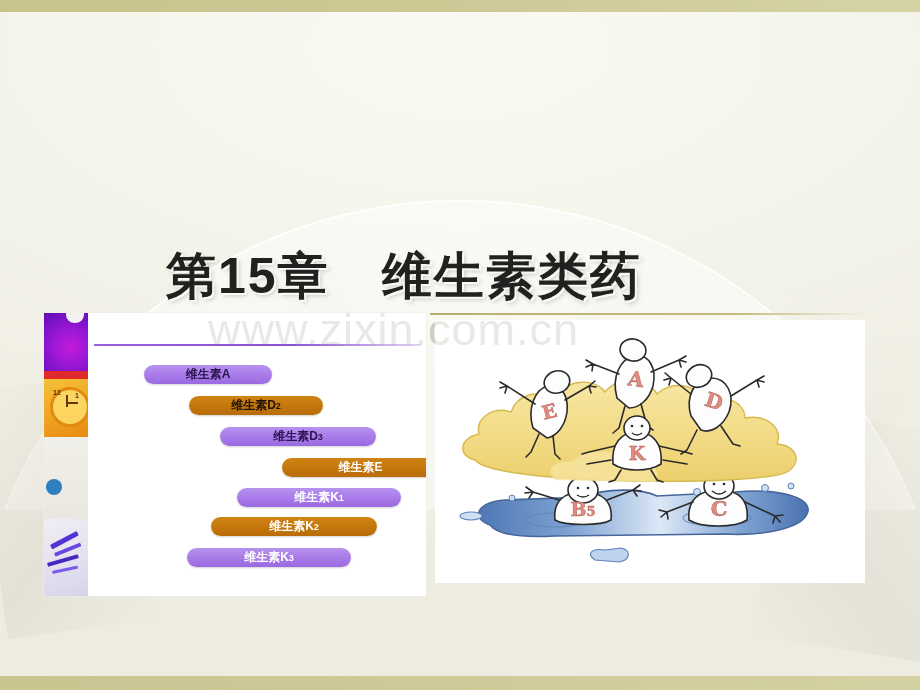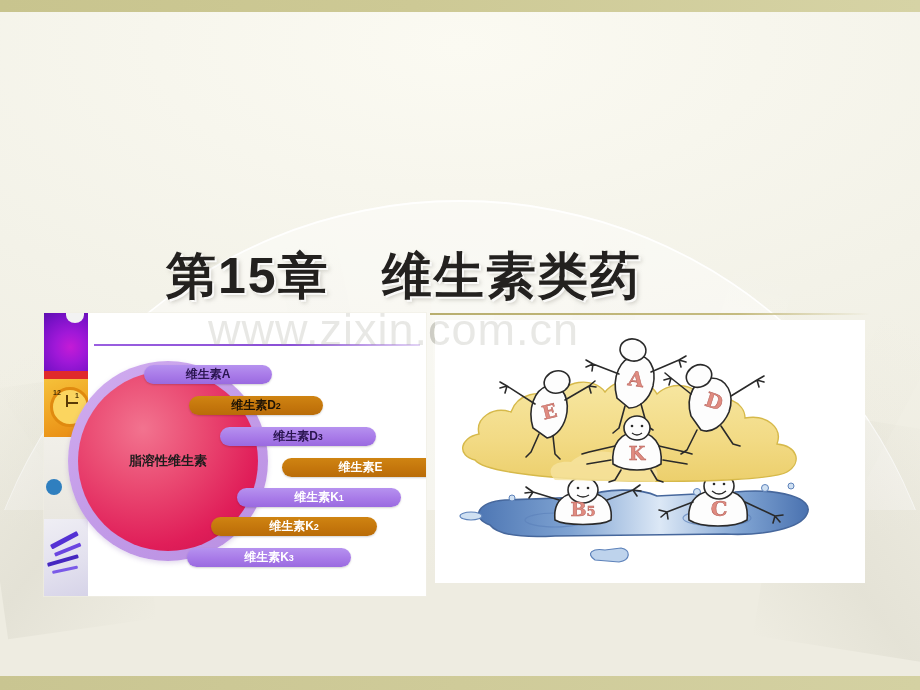--- a/index.html
+++ b/index.html
@@ -217,25 +217,20 @@
       <div class="strip-d">
         <div class="pen" style="left:6px;top:26px;width:30px;height:5px;transform:rotate(-28deg);background:#5431d4;"></div>
         <div class="pen" style="left:10px;top:34px;width:28px;height:4px;transform:rotate(-22deg);background:#6b46e0;"></div>
         <div class="pen" style="left:3px;top:44px;width:32px;height:4px;transform:rotate(-16deg);background:#4527c0;"></div>
         <div class="pen" style="left:8px;top:52px;width:26px;height:3px;transform:rotate(-12deg);background:#7a5ae8;"></div>
       </div>
     </div>
 
     <div class="hrule-purple"></div>
 
-    <div class="circle-outer">
-      <div class="circle-inner">
-        <div class="circle-label">脂溶性维生素</div>
-      </div>
-    </div>
 
     <div id="pill-host">
         <div class="pill purple dark" style="left: 100px; top: 52px; width: 128px;">
           <span>维生素A</span>
         </div>
         <div class="pill orange dark" style="left: 145px; top: 83px; width: 134px;">
           <span>维生素D</span>
           <sub>2</sub>
         </div>
         <div class="pill purple dark" style="left: 176px; top: 114px; width: 156px;">

